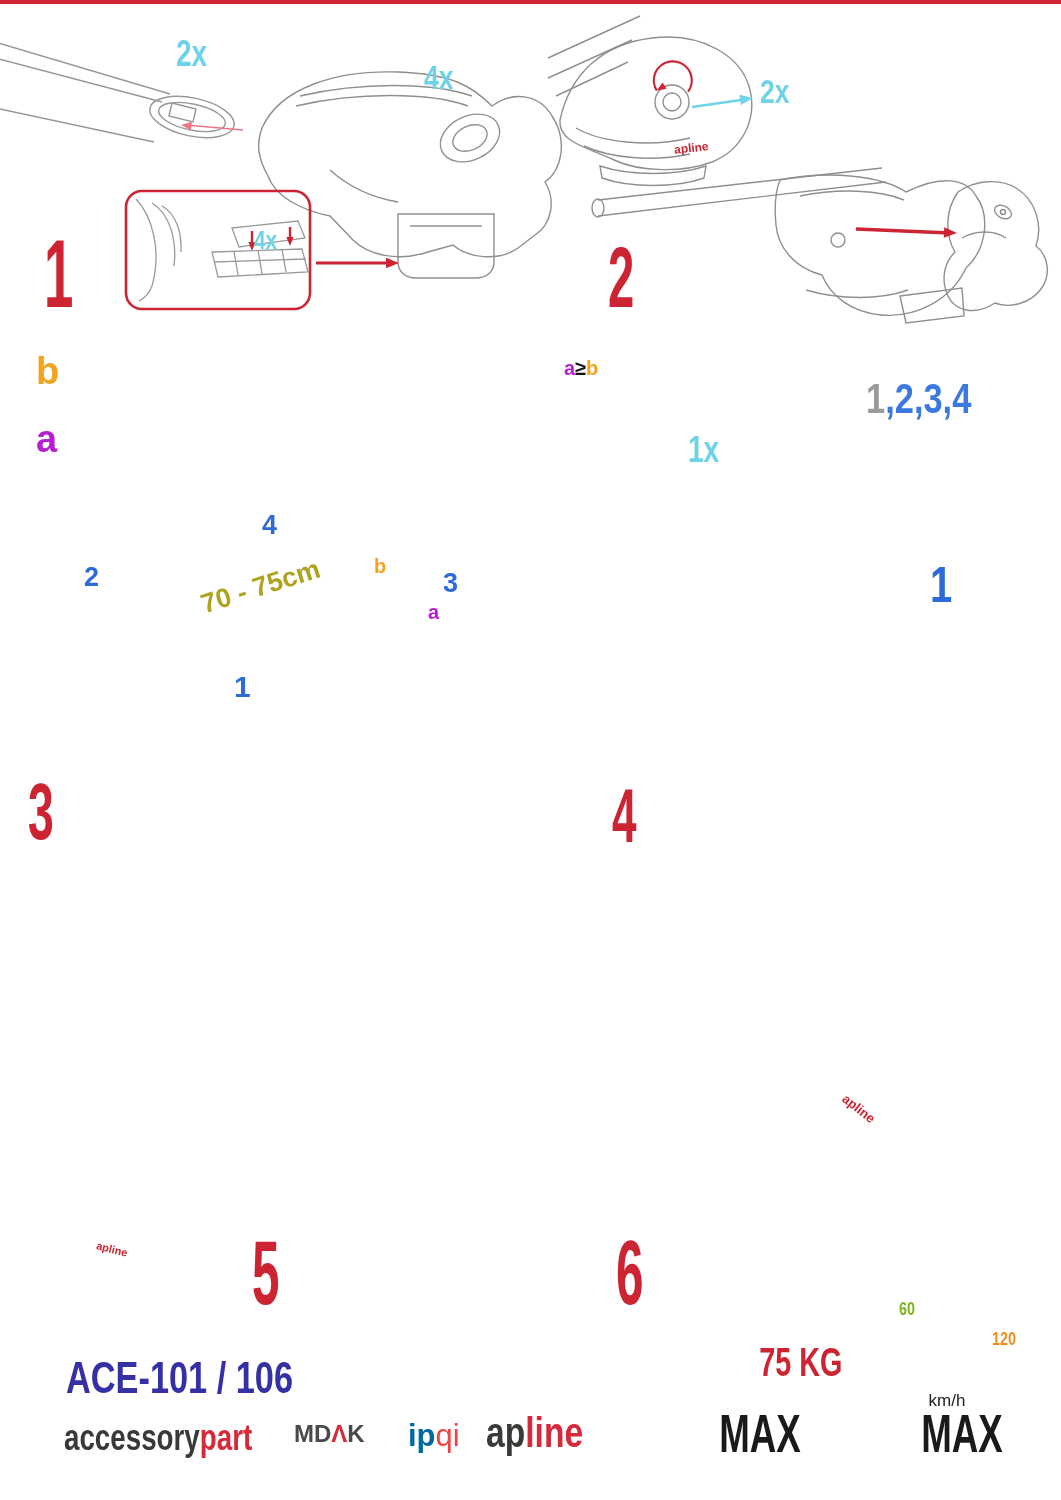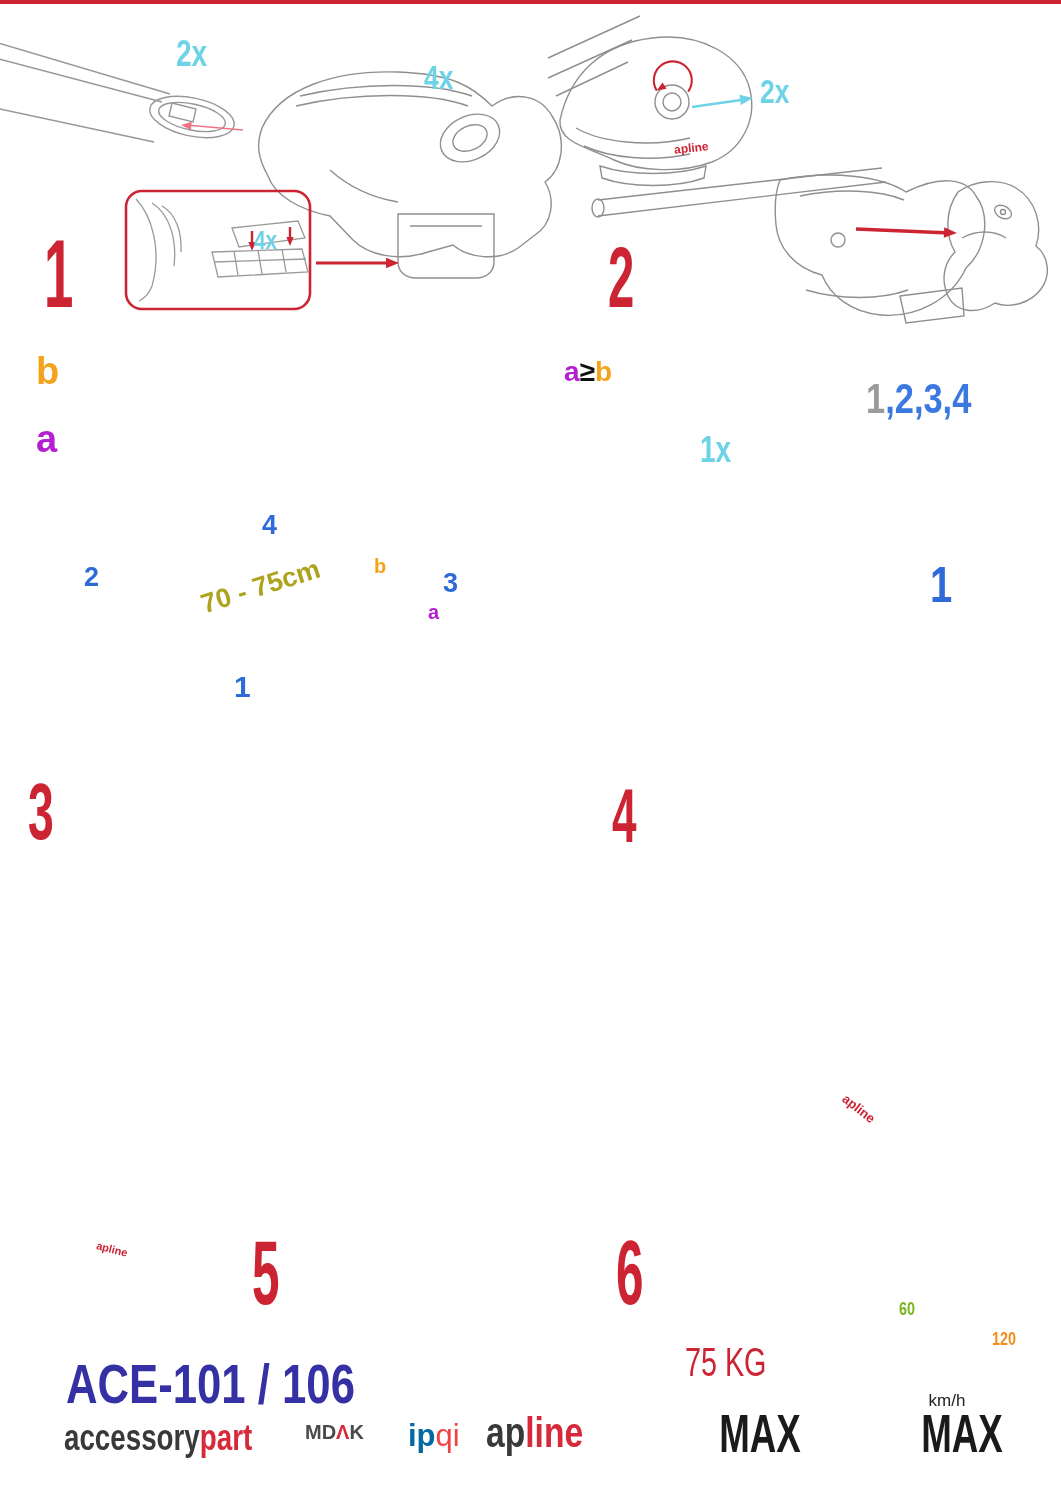--- a/index.html
+++ b/index.html
@@ -368,37 +368,37 @@
 <div class="lbl purple" style="left:36px;top:420px;font-size:38px;">a</div>
 <div class="lbl blue" style="left:84px;top:564px;font-size:27px;">2</div>
 <div class="lbl blue" style="left:262px;top:512px;font-size:27px;">4</div>
 <div class="lbl blue" style="left:443px;top:570px;font-size:27px;">3</div>
 <div class="lbl blue" style="left:234px;top:672px;font-size:30px;">1</div>
 <div class="lbl orange" style="left:374px;top:556px;font-size:20px;">b</div>
 <div class="lbl purple" style="left:428px;top:602px;font-size:20px;">a</div>
 <div class="lbl olive" style="left:202px;top:592px;font-size:27px;transform:rotate(-17.5deg);transform-origin:0 50%;">70 - 75cm</div>
 
 <div class="lbl num" style="left:612px;top:778px;font-size:76px;"><span class="cx" style="transform:scaleX(0.58);">4</span></div>
-<div class="lbl" style="left:564px;top:358px;font-size:28px;font-weight:700;"><span class="purple">a</span><span style="color:#111;">≥</span><span class="orange">b</span></div>
-<div class="lbl cyan" style="left:688px;top:432px;font-size:36px;margin-left:12px;"><span class="cx" style="transform:scaleX(0.78);">1x</span></div>
+<div class="lbl" style="left:564px;top:358px;font-size:20px;font-weight:700;"><span class="purple">a</span><span style="color:#111;">≥</span><span class="orange">b</span></div>
+<div class="lbl cyan" style="left:688px;top:432px;font-size:36px;"><span class="cx" style="transform:scaleX(0.78);">1x</span></div>
 <div class="lbl" style="left:866px;top:378px;font-size:42px;font-weight:700;"><span class="cx" style="transform:scaleX(0.82);"><span style="color:#9a9a9a;">1</span><span style="color:#3b78e0;">,2,3,4</span></span></div>
 <div class="lbl" style="left:930px;top:560px;font-size:50px;font-weight:700;color:#2e6bd8;"><span class="cx" style="transform:scaleX(0.8);">1</span></div>
 
 <div class="lbl num" style="left:252px;top:1228px;font-size:90px;"><span class="cx" style="transform:scaleX(0.55);">5</span></div>
 <div class="lbl tinybrand" style="left:96px;top:1244px;font-size:11px;transform:rotate(14deg);">apline</div>
 
 <div class="lbl num" style="left:616px;top:1228px;font-size:90px;"><span class="cx" style="transform:scaleX(0.55);">6</span></div>
 <div class="lbl tinybrand" style="left:840px;top:1102px;font-size:13px;transform:rotate(38deg);">apline</div>
 
 
-<div class="lbl" style="left:66px;top:1356px;font-size:56px;font-weight:700;color:#3531a5;"><span class="cx" style="transform:scaleX(0.78);">ACE-101 / 106</span></div>
+<div class="lbl" style="left:66px;top:1356px;font-size:44px;font-weight:700;color:#3531a5;"><span class="cx" style="transform:scaleX(0.78);">ACE-101 / 106</span></div>
 <div class="lbl" style="left:64px;top:1419px;font-size:37px;font-weight:600;text-align:right;"><span class="cx" style="transform:scaleX(0.75);"><span style="color:#39393b;">accessory</span><span style="color:#d6293a;">part</span></span></div>
-<div class="lbl" style="left:305px;top:1422px;font-size:20px;font-weight:700;"><span style="color:#4a4a4c;">MD</span><span style="color:#d6293a;">Λ</span><span style="color:#4a4a4c;">K</span></div>
+<div class="lbl" style="left:294px;top:1422px;font-size:24px;font-weight:700;"><span style="color:#4a4a4c;">MD</span><span style="color:#d6293a;">Λ</span><span style="color:#4a4a4c;">K</span></div>
 <div class="lbl" style="left:408px;top:1420px;font-size:31px;font-weight:500;"><span style="color:#0369a1;font-weight:bold;">ip</span><span style="color:#ef4444;">qi</span></div>
 <div class="lbl" style="left:486px;top:1412px;font-size:42px;font-weight:600;"><span class="cx" style="transform:scaleX(0.8);"><span style="color:#39393b;">ap</span><span style="color:#d6293a;">line</span></span></div>
-<div class="lbl" style="left:669px;top:1342px;width:94px;text-align:center;font-size:40px;font-weight:400;color:#cc2433;"><span class="cx" style="transform:scaleX(0.72);transform-origin:50% 50%;">75 KG</span></div>
+<div class="lbl" style="left:743px;top:1342px;width:94px;text-align:center;font-size:40px;font-weight:700;color:#cc2433;"><span class="cx" style="transform:scaleX(0.72);transform-origin:50% 50%;">75 KG</span></div>
 <div class="lbl" style="left:700px;top:1406px;width:96px;text-align:center;font-size:54px;font-weight:700;color:#1a1a1a;"><span class="cx" style="transform:scaleX(0.68);transform-origin:50% 50%;">MAX</span></div>
 <div class="lbl" style="left:899px;top:1300px;font-size:18px;font-weight:700;color:#7ab51d;"><span class="cx" style="transform:scaleX(0.8);">60</span></div>
 <div class="lbl" style="left:992px;top:1330px;font-size:18px;font-weight:700;color:#ef8d1c;"><span class="cx" style="transform:scaleX(0.8);">120</span></div>
 <div class="lbl" style="left:927px;top:1392px;width:40px;text-align:center;font-size:17px;color:#222;">km/h</div>
 <div class="lbl" style="left:902px;top:1406px;width:92px;text-align:center;font-size:54px;font-weight:700;color:#1a1a1a;"><span class="cx" style="transform:scaleX(0.68);transform-origin:50% 50%;">MAX</span></div>
 
 </use></ellipse></circle></rect></rect></div>
 
 </body></html>

